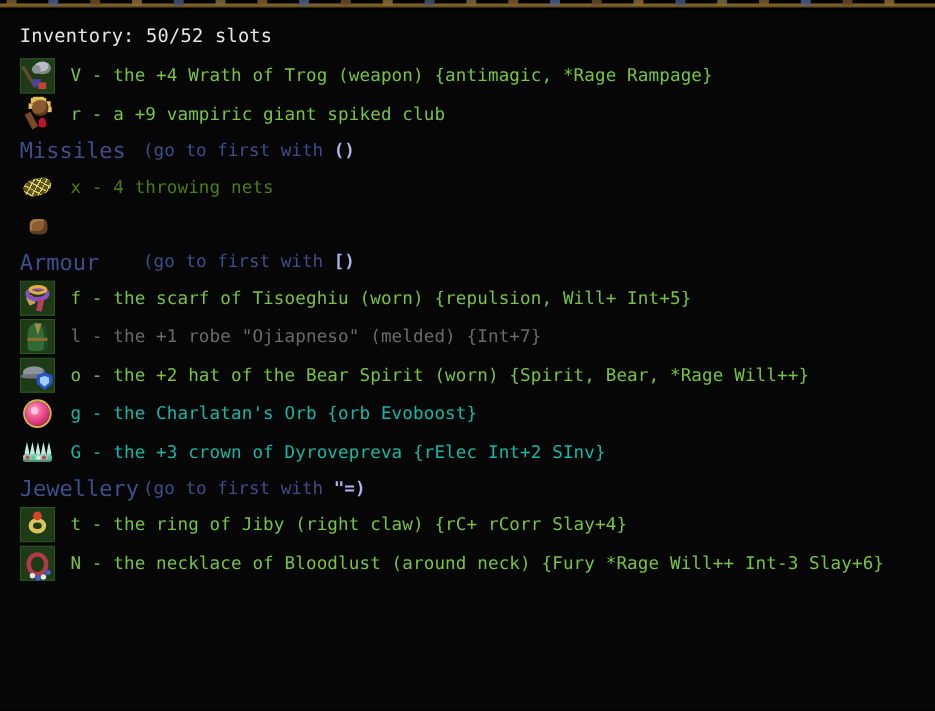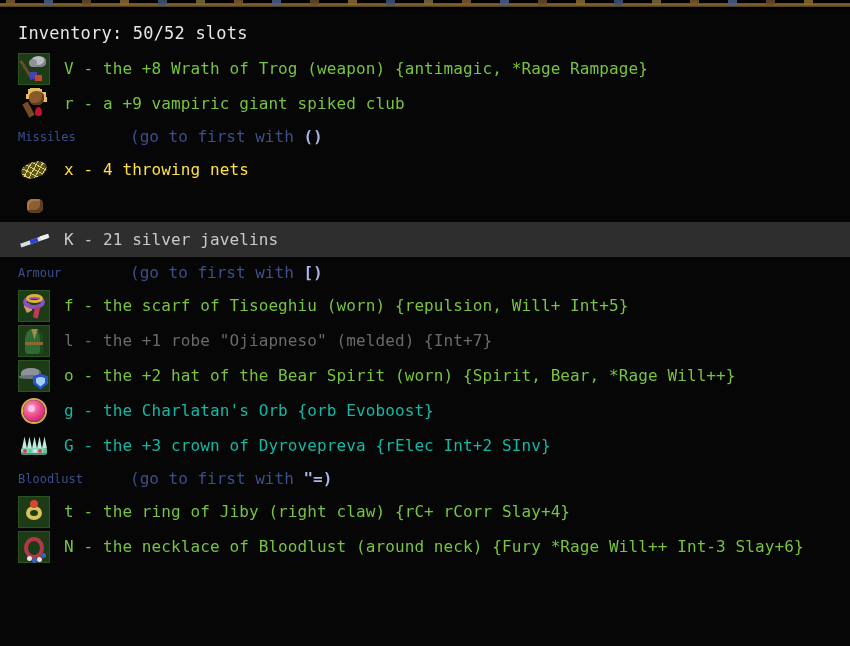--- a/index.html
+++ b/index.html
@@ -111,38 +111,38 @@
     position: relative;
     height: 31px;
     width: 850px;
     display: flex;
     align-items: center;
   }
   .hdr .hdr-name {
     margin-left: 18px;
     width: 112px;
     color: #3b4f8c;
-    font-size: 12px;
+    font-size: 20px;
     white-space: pre;
   }
   .hdr .hdr-hint {
     color: #3b4f8c;
     font-size: 16px;
     white-space: pre;
   }
   .hdr .hdr-key {
     color: #a8b6e8;
     font-size: 16px;
     font-weight: bold;
     white-space: pre;
   }
 
   
   .c-green  { color: #76c442; }
-  .c-yellow { color: #fde047; }
+  .c-yellow { color: #4d7c0f; }
   .c-white  { color: #c9c9c9; }
   .c-cyan   { color: #14b8a6; }
   .c-dark   { color: #6a6a6a; }
 
   
   .px { position: absolute; }
 
   
   .t-axe .handle { left: 7px; top: 6px; width: 3px; height: 22px; background: #6b4a2a; transform: rotate(-32deg); transform-origin: 50% 50%; }
   .t-axe .blade  { left: 13px; top: 3px; width: 15px; height: 11px; background: #b9bec4; border-radius: 50% 50% 40% 40%; box-shadow: inset -2px -2px 0 #7d838a; }
@@ -247,21 +247,21 @@
         <div class="row">
           <div class="tile equipped">
             <div class="spr-wrap t-axe" style="position: absolute; left: 0px; top: 0px; width: 32px; height: 32px;">
               <div class="px handle"></div>
               <div class="px blade"></div>
               <div class="px blade2"></div>
               <div class="px gem"></div>
               <div class="px gem2"></div>
             </div>
           </div>
-          <div class="label c-green">V - the +8 Wrath of Trog (weapon) {antimagic, *Rage Rampage}</div>
+          <div class="label c-green">V - the +4 Wrath of Trog (weapon) {antimagic, *Rage Rampage}</div>
         </div>
         <div class="row">
           <div class="tile">
             <div class="spr-wrap t-club" style="position: absolute; left: 0px; top: 0px; width: 32px; height: 32px;">
               <div class="px shaft"></div>
               <div class="px spike" style="left:10px;top:1px;"></div>
               <div class="px spike" style="left:15px;top:0px;"></div>
               <div class="px spike" style="left:20px;top:1px;"></div>
               <div class="px spike" style="left:24px;top:4px;"></div>
               <div class="px spike" style="left:8px;top:6px;"></div>
@@ -287,30 +287,20 @@
           </div>
           <div class="label c-yellow">x - 4 throwing nets</div>
         </div>
         <div class="row">
           <div class="tile">
             <div class="spr-wrap t-rock" style="position: absolute; left: 0px; top: 0px; width: 32px; height: 32px;">
               <div class="px body"></div>
             </div>
           </div>
         </div>
-        <div class="row selected">
-          <div class="tile">
-            <div class="spr-wrap t-jav" style="position: absolute; left: 0px; top: 0px; width: 32px; height: 32px;">
-              <div class="px shaft"></div>
-              <div class="px band"></div>
-              <div class="px tip"></div>
-            </div>
-          </div>
-          <div class="label c-white">K - 21 silver javelins</div>
-        </div>
         <div class="hdr">
           <span class="hdr-name">Armour</span>
           <span class="hdr-hint">(go to first with </span>
           <span class="hdr-key">[)</span>
         </div>
         <div class="row">
           <div class="tile equipped">
             <div class="spr-wrap t-scarf" style="position: absolute; left: 0px; top: 0px; width: 32px; height: 32px;">
               <div class="px tail2"></div>
               <div class="px band"></div>
@@ -362,21 +352,21 @@
               <div class="px jewel" style="left:5px;background:#d64545;"></div>
               <div class="px jewel" style="left:10px;background:#4fd08a;"></div>
               <div class="px jewel" style="left:15px;background:#e0e0e0;"></div>
               <div class="px jewel" style="left:20px;background:#d64545;"></div>
               <div class="px jewel" style="left:25px;background:#4fd08a;"></div>
             </div>
           </div>
           <div class="label c-cyan">G - the +3 crown of Dyrovepreva {rElec Int+2 SInv}</div>
         </div>
         <div class="hdr">
-          <span class="hdr-name">Bloodlust</span>
+          <span class="hdr-name">Jewellery</span>
           <span class="hdr-hint">(go to first with </span>
           <span class="hdr-key">"=)</span>
         </div>
         <div class="row">
           <div class="tile equipped">
             <div class="spr-wrap t-ring" style="position: absolute; left: 0px; top: 0px; width: 32px; height: 32px;">
               <div class="px band"></div>
               <div class="px gem"></div>
             </div>
           </div>

